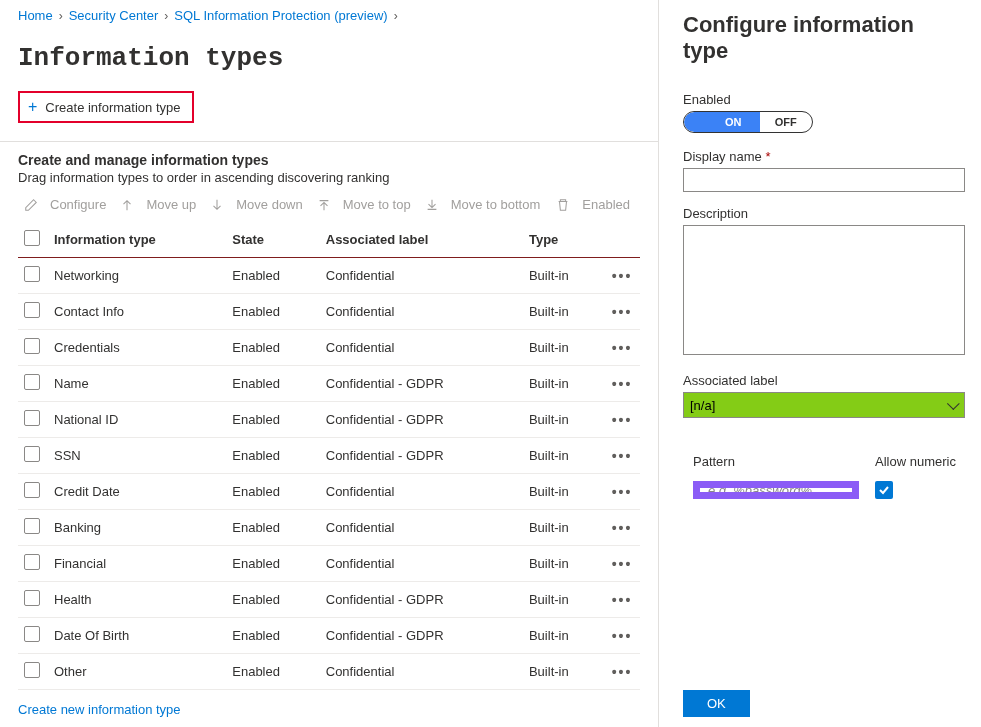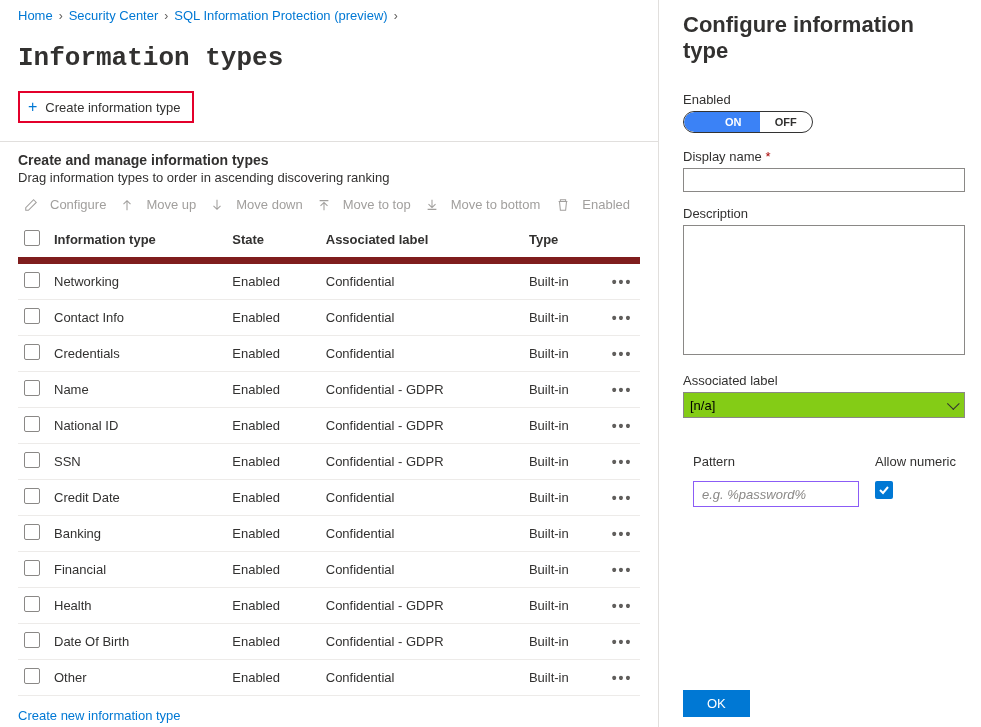--- a/index.html
+++ b/index.html
@@ -27,21 +27,21 @@
     .section-sub { color: #323130; font-size: 13px; margin-bottom: 12px; }
 
     
     .toolbar { display: flex; gap: 14px; color: #a19f9d; margin-bottom: 10px; font-size: 13px; align-items: center; padding-left: 6px; }
     .tb-item { display: flex; align-items: center; gap: 12px; cursor: pointer; }
     .tb-item svg { width: 14px; height: 14px; }
     .tb-item.delete { margin-left: auto; margin-right: 10px; }
 
     
     .tbl { width: 100%; border-collapse: collapse; }
-    .tbl th { text-align: left; font-weight: 600; padding: 8px 6px; border-bottom: 7px solid #7f1d1d; font-size: 13px; }
+    .tbl th { text-align: left; font-weight: 600; padding: 8px 6px; border-bottom: 1px solid #7f1d1d; font-size: 13px; }
     .tbl td { padding: 8px 6px; border-bottom: 1px solid #edebe9; font-size: 13px; }
     .tbl th:first-child, .tbl td:first-child { width: 30px; }
     .tbl td.more { width: 36px; text-align: center; color: #605e5c; }
     .chk { width: 16px; height: 16px; border: 1px solid #8a8886; border-radius: 2px; display: inline-block; cursor: pointer; }
     .more-dots { letter-spacing: 2px; font-weight: bold; cursor: pointer; font-size: 14px; }
 
     .link-btn { color: #0078d4; cursor: pointer; margin-top: 12px; display: inline-block; font-size: 13px; }
 
     .btn-primary { background: #0078d4; color: #fff; border: none; padding: 6px 24px; font-size: 13px; cursor: pointer; margin-top: 16px; margin-bottom: 10px; }
 
@@ -54,21 +54,21 @@
     .toggle-off { color: #323130; }
     .txt-input { width: 100%; border: 1px solid #8a8886; height: 24px; padding: 2px 6px; font-size: 13px; margin-bottom: 14px; }
     .txt-area { width: 100%; border: 1px solid #8a8886; height: 130px; padding: 4px 6px; font-size: 13px; margin-bottom: 18px; resize: none; }
     .sel { width: 100%; border: 1px solid #8a8886; height: 26px; padding: 2px 6px; font-size: 13px; margin-bottom: 18px; background: #84cc16; appearance: none; position: relative; }
     .sel-wrap { position: relative; margin-bottom: 18px; }
     .sel-wrap::after { content: ""; position: absolute; right: 10px; top: 10px; width: 8px; height: 8px; border-right: 1px solid #323130; border-bottom: 1px solid #323130; transform: rotate(45deg) translateY(-4px); pointer-events: none; }
     .pattern-row { display: flex; gap: 16px; align-items: flex-start; padding-left: 10px;}
     .pattern-col { flex: 1; }
     .numeric-col { width: 90px; text-align: left; }
     .col-header { font-size: 13px; margin-bottom: 12px; }
-    .pattern-input { width: 100%; border: 1px solid #8b5cf6; height: 26px; padding: 2px 8px; font-size: 13px; }
+    .pattern-input { width: 100%; border: 7px solid #8b5cf6; height: 18px; padding: 2px 8px; font-size: 13px; }
     .pattern-input::placeholder { font-style: italic; color: #8a8886; }
     .chk-filled { width: 18px; height: 18px; background: #0078d4; border-radius: 2px; display: inline-flex; align-items: center; justify-content: center; cursor: pointer; }
     .chk-filled svg { width: 12px; height: 12px; }
     .side .footer { margin-top: auto; }
   </style>
 </head>
 <body>
 
 <div class="main">
   <div class="breadcrumb">

